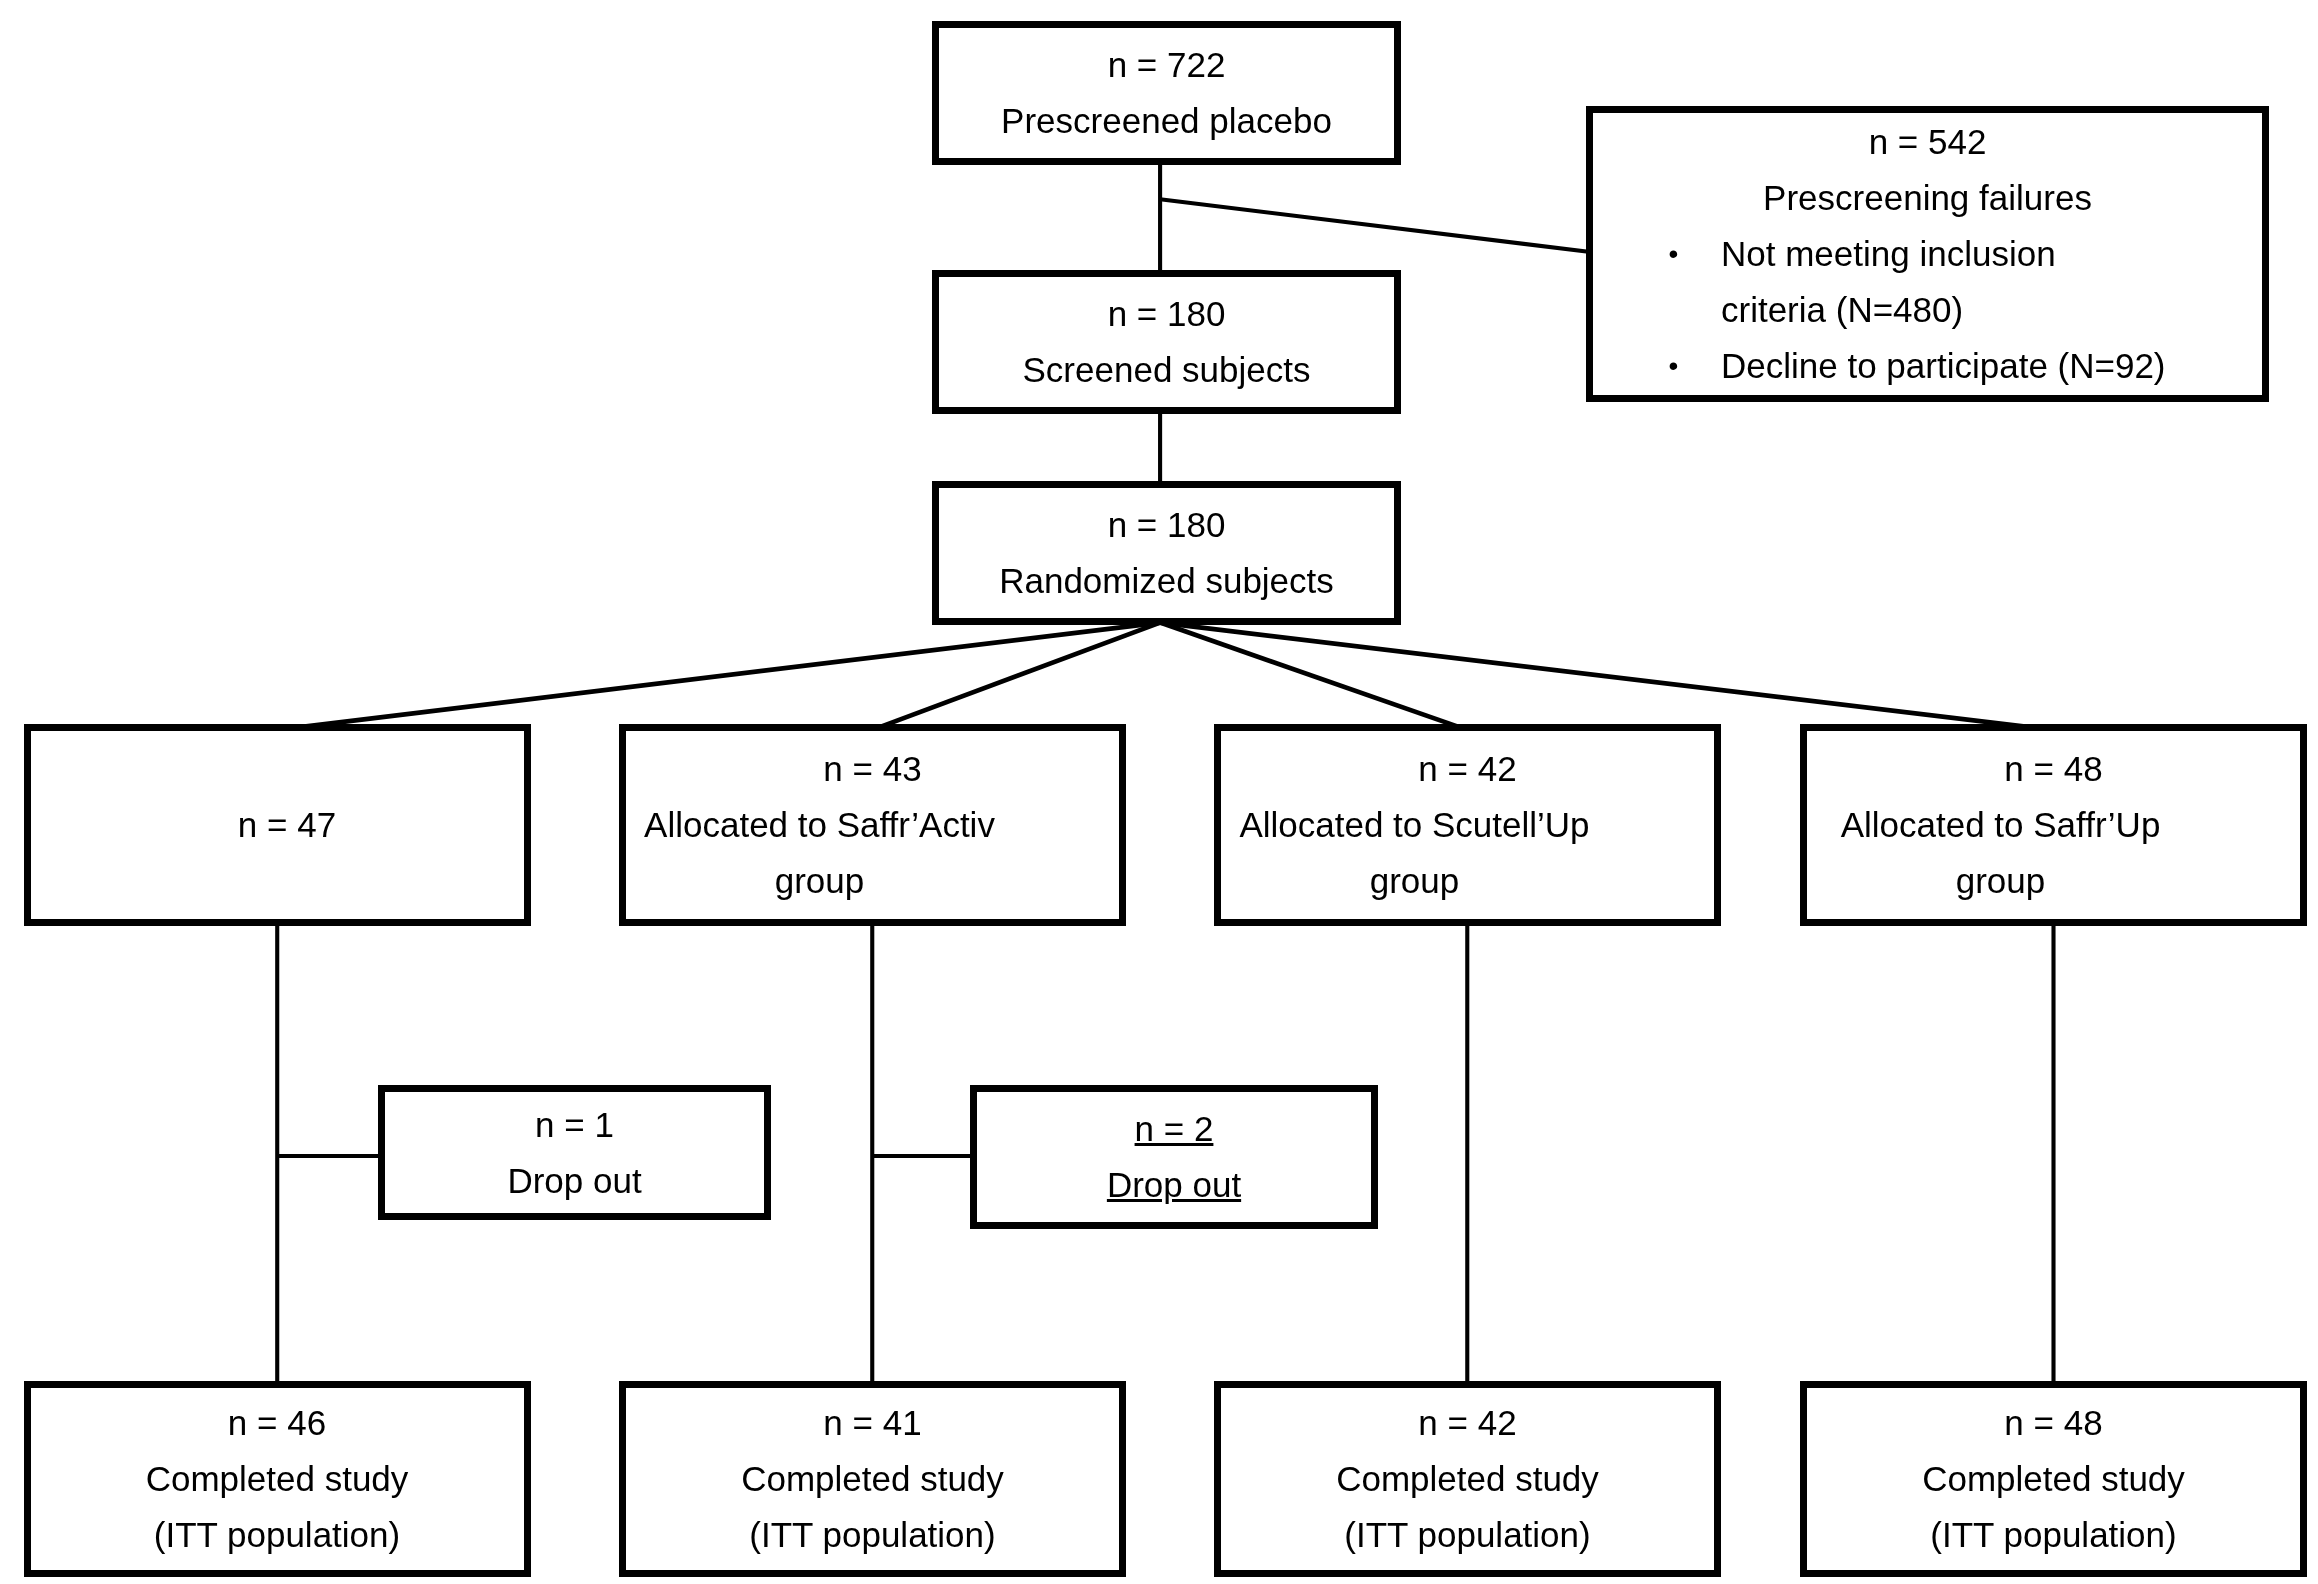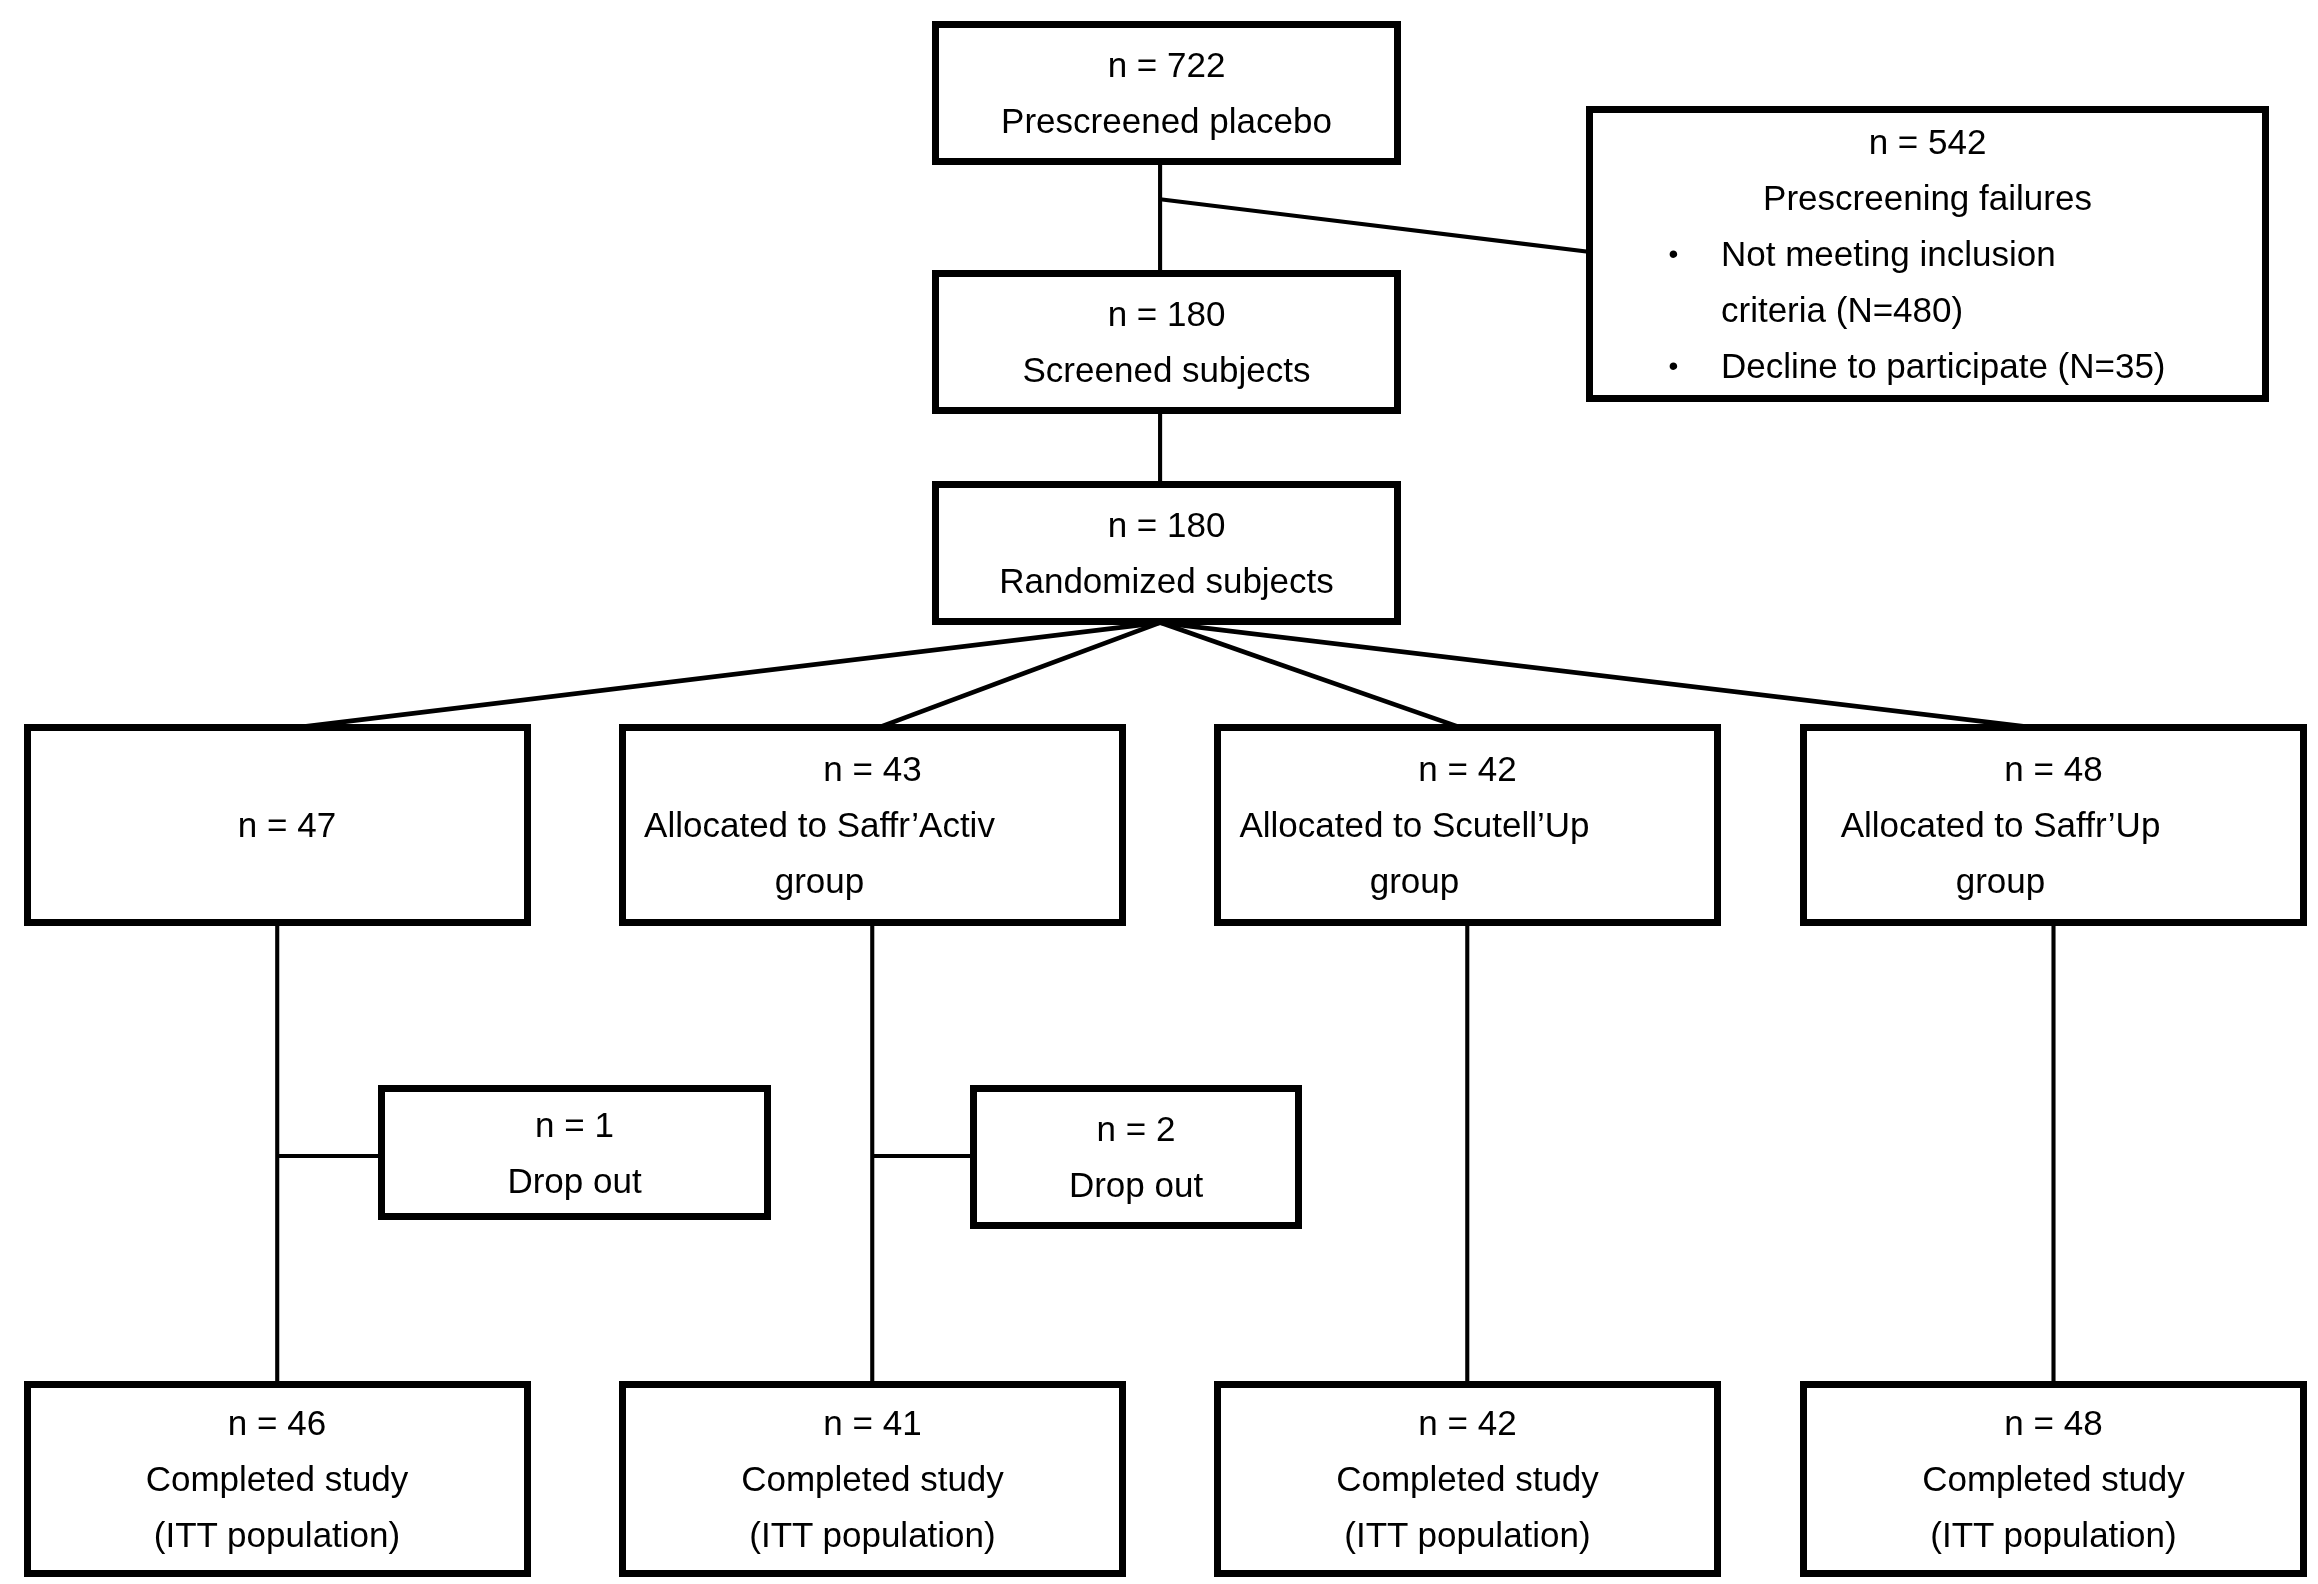--- a/index.html
+++ b/index.html
@@ -48,21 +48,21 @@
   
   #box-prescreened      { left: 932px; top: 20.5px;   width: 469px;  height: 144px; }
   #box-failures         { left: 1586px; top: 106px;  width: 683px; height: 296px; }
   #box-screened         { left: 932px; top: 270px;  width: 469px;  height: 144px; }
   #box-randomized       { left: 932px; top: 481px;  width: 469px;  height: 144px; }
   #box-alloc-placebo    { left: 23.5px;   top: 724px; width: 507px;  height: 202px; padding-left: 20px; }
   #box-alloc-saffractiv { left: 619px; top: 724px; width: 507px;  height: 202px; }
   #box-alloc-scutellup  { left: 1214px; top: 724px; width: 507px;  height: 202px; }
   #box-alloc-saffrup    { left: 1800px; top: 724px; width: 507px;  height: 202px; }
   #box-dropout-placebo    { left: 378px;  top: 1085px; width: 393px; height: 135px; }
-  #box-dropout-saffractiv { left: 970px; top: 1085px; width: 332px; height: 144px; }
+  #box-dropout-saffractiv { left: 970px; top: 1085px; width: 408px; height: 144px; text-decoration: underline; }
   #box-completed-placebo    { left: 23.5px;   top: 1381px; width: 507px; height: 196px; }
   #box-completed-saffractiv { left: 619px; top: 1381px; width: 507px; height: 196px; }
   #box-completed-scutellup  { left: 1214px; top: 1381px; width: 507px; height: 196px; }
   #box-completed-saffrup    { left: 1800px; top: 1381px; width: 507px; height: 196px; }
   
   .bullet-row {
     display: flex;
     align-items: flex-start;
     width: 100%;
     box-sizing: border-box;
@@ -117,21 +117,21 @@
     <div class="bullet-row">
       <span class="bullet-marker">•</span>
       <span class="bullet-lines">
         <span class="bline">Not meeting inclusion</span>
         <span class="bline">criteria (N=480)</span>
       </span>
     </div>
     <div class="bullet-row">
       <span class="bullet-marker">•</span>
       <span class="bullet-lines">
-        <span class="bline">Decline to participate (N=35)</span>
+        <span class="bline">Decline to participate (N=92)</span>
       </span>
     </div>
   </div>
 
   <div class="box" id="box-screened">
     <span class="bline">n = 180</span>
     <span class="bline">Screened subjects</span>
   </div>
 
   <div class="box" id="box-randomized">

